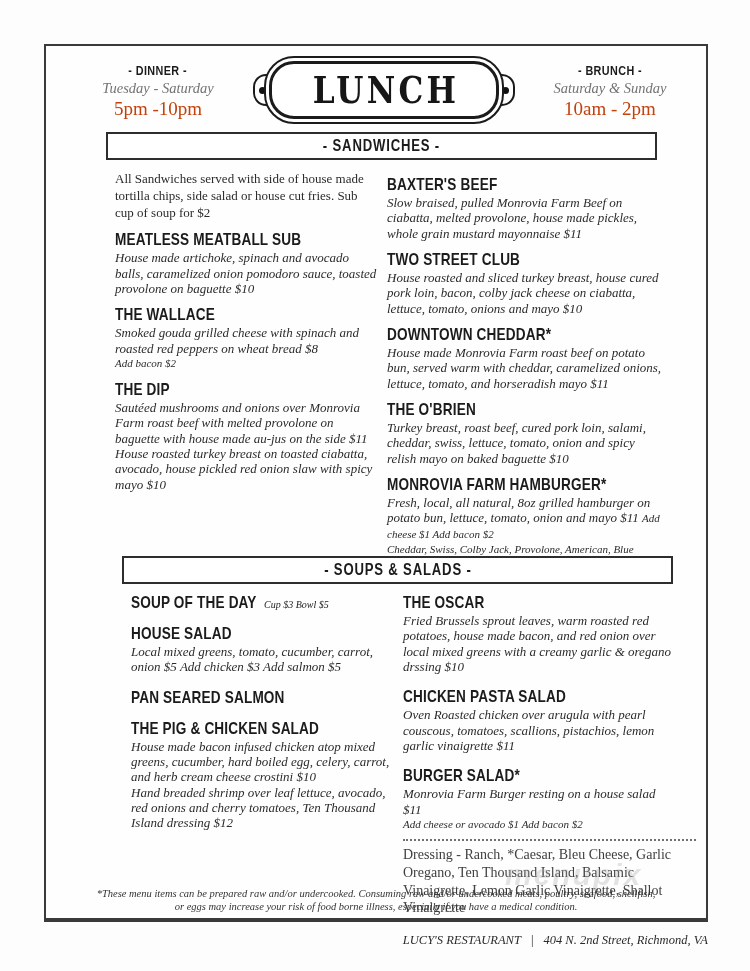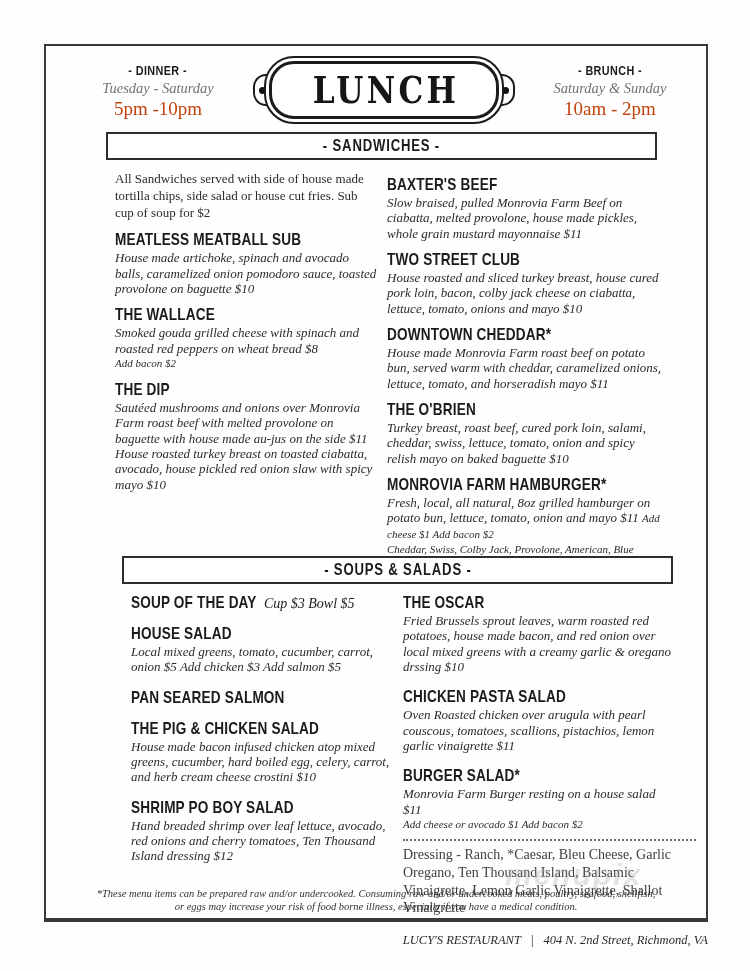--- a/index.html
+++ b/index.html
@@ -59,21 +59,21 @@
   .col-r { flex:1; }
   .intro { font-size:13px; line-height:1.32; margin:4px 0 2px; color:#2b2b2b; }
   .item h3 { margin:10px 0 2px; font-size:17px; line-height:1; color:#1b1b1b;
     font-family:"Liberation Sans",sans-serif; font-weight:700; letter-spacing:.2px; }
   .cond { display:inline-block; transform:scaleX(.8); transform-origin:0 50%; white-space:nowrap; }
   .desc { margin:0; font-style:italic; font-size:13px; line-height:1.18; color:#2b2b2b; }
   .note { margin:1px 0 0; font-style:italic; font-size:11px; line-height:1.25; color:#2b2b2b; }
   .inline-note { font-style:italic; font-size:11px; }
   .subnote { margin:2px 0 0; font-style:italic; font-size:11px; line-height:1.25; color:#2b2b2b; }
   .soup-inline { font-family:"Liberation Serif",serif; font-style:italic; font-weight:400;
-    font-size:14px; margin-left:-24px; letter-spacing:0; }
+    font-size:10px; margin-left:-24px; letter-spacing:0; }
   
   .sec2 { position:absolute; top:502px; left:16px; width:100%; }
   .sec2 .item h3 { margin-top:14px; }
   .sec2 .item.first h3 { margin-top:4px; }
   .dotted { border:none; border-top:2px dotted #6f6f6f; margin:7px -20px 5px 0; height:0; }
   .dressings { margin:0 -24px 0 0; font-size:14px; line-height:1.28; color:#404040; }
   .drinks { display:flex; margin-top:8px; padding-left:12px; }
   .drink { width:50%; text-align:center; font-size:12.5px; line-height:1.38; color:#2b2b2b; }
   
   .footnote {
@@ -188,21 +188,20 @@
           <p class="desc">Local mixed greens, tomato, cucumber, carrot, onion $5 Add chicken $3  Add salmon $5</p>
         </div>
         <div class="item">
           <h3><span class="cond">PAN SEARED SALMON</span></h3>
         </div>
         <div class="item">
           <h3><span class="cond">THE PIG &amp; CHICKEN SALAD</span></h3>
           <p class="desc">House made bacon infused chicken atop mixed greens, cucumber, hard boiled egg, celery, carrot, and herb cream cheese crostini $10</p>
         </div>
         <div class="item">
-          <h3><span class="cond">SHRIMP PO BOY SALAD</span></h3>
           <p class="desc">Hand breaded shrimp over leaf lettuce, avocado, red onions and cherry tomatoes, Ten Thousand Island dressing $12</p>
         </div>
       </div>
 
       <div class="col-r">
         <div class="item first">
           <h3><span class="cond">THE OSCAR</span></h3>
           <p class="desc">Fried Brussels sprout leaves, warm roasted red potatoes, house made bacon, and red onion over local mixed greens with a creamy garlic &amp; oregano drssing $10</p>
         </div>
         <div class="item">

